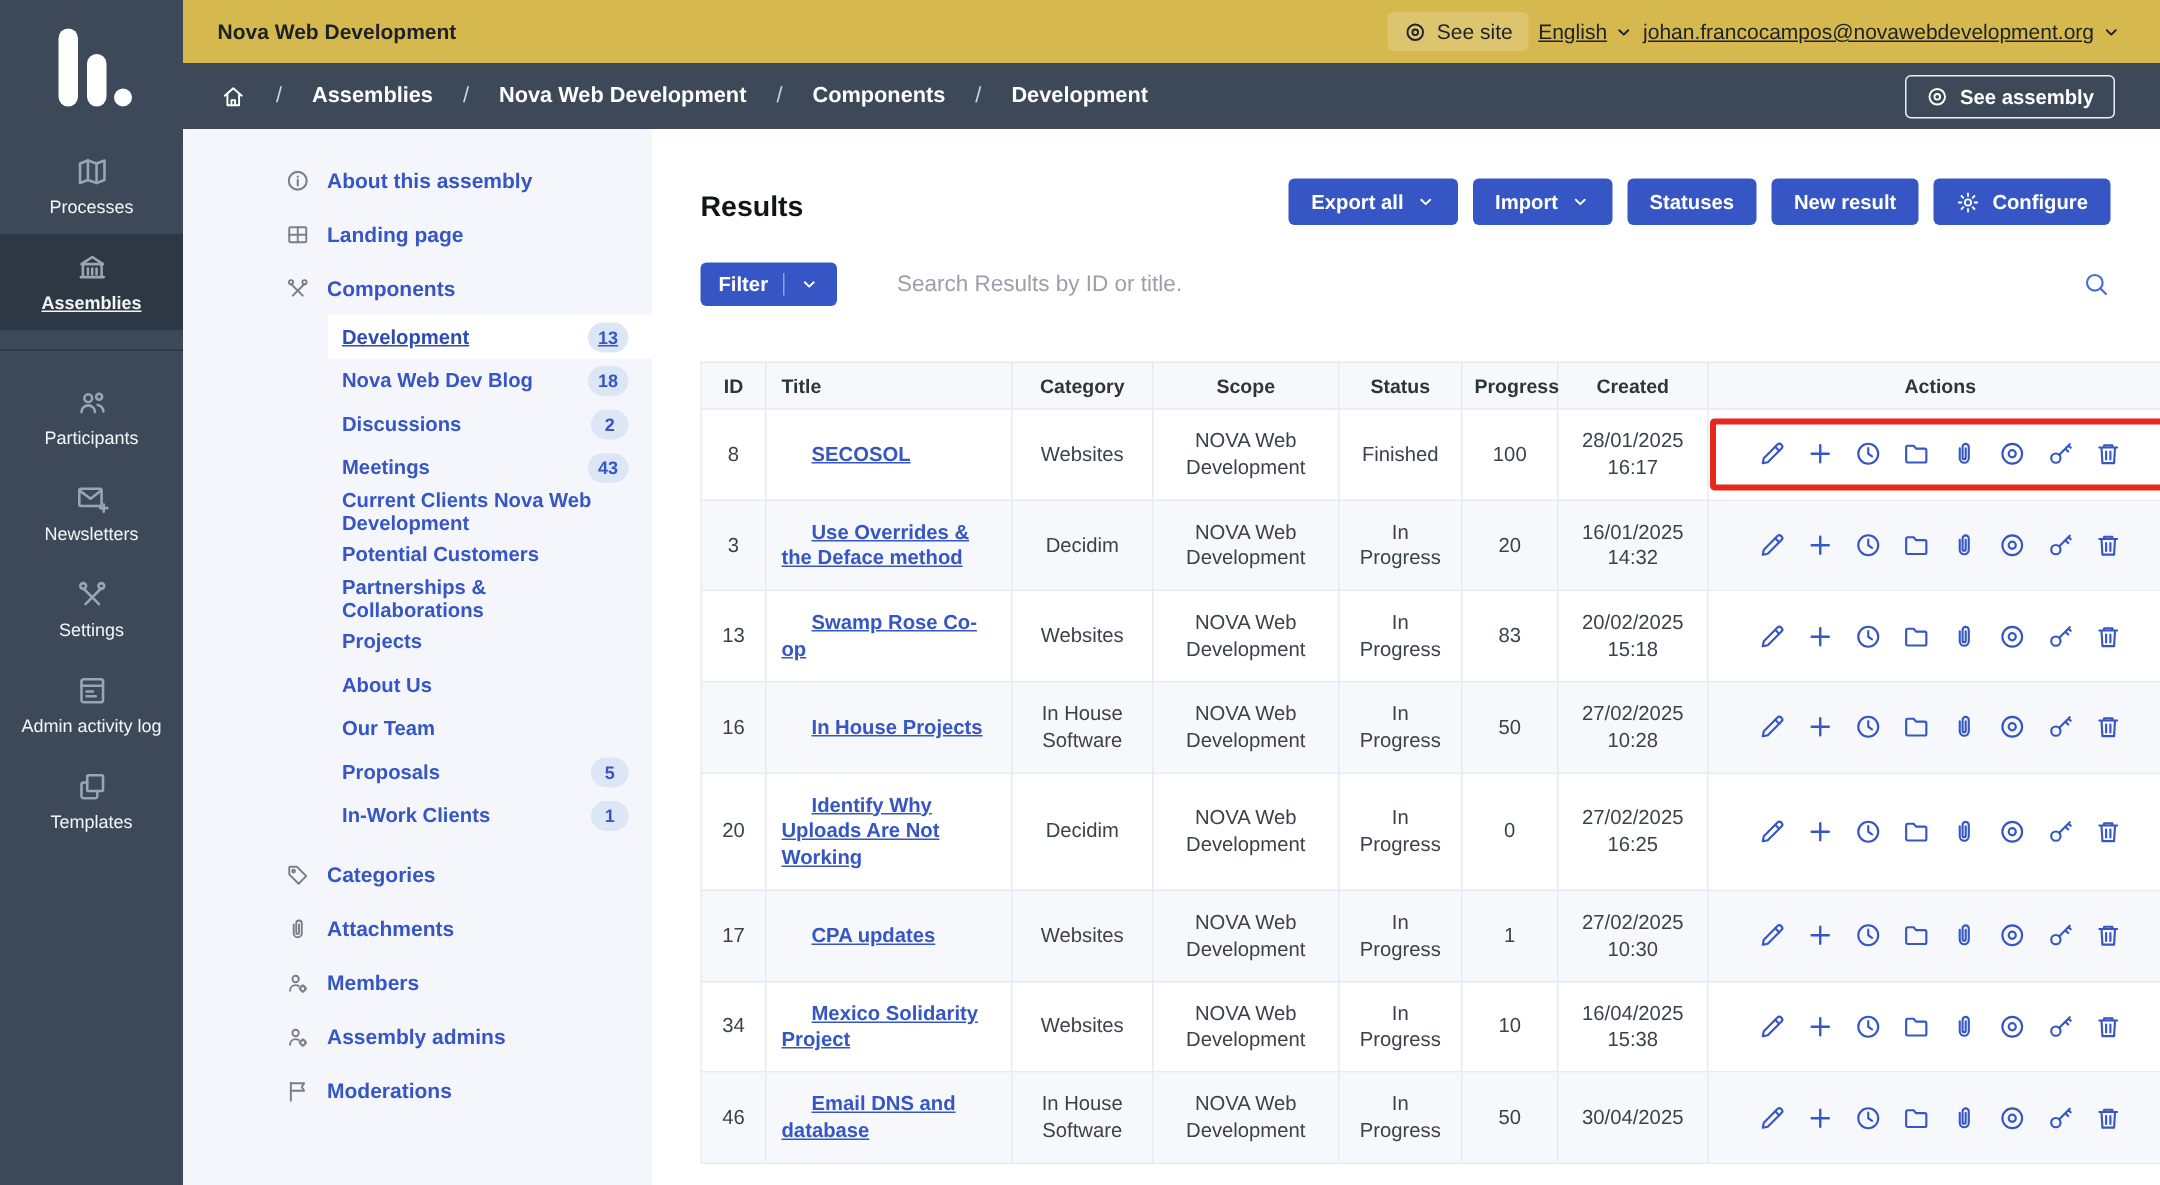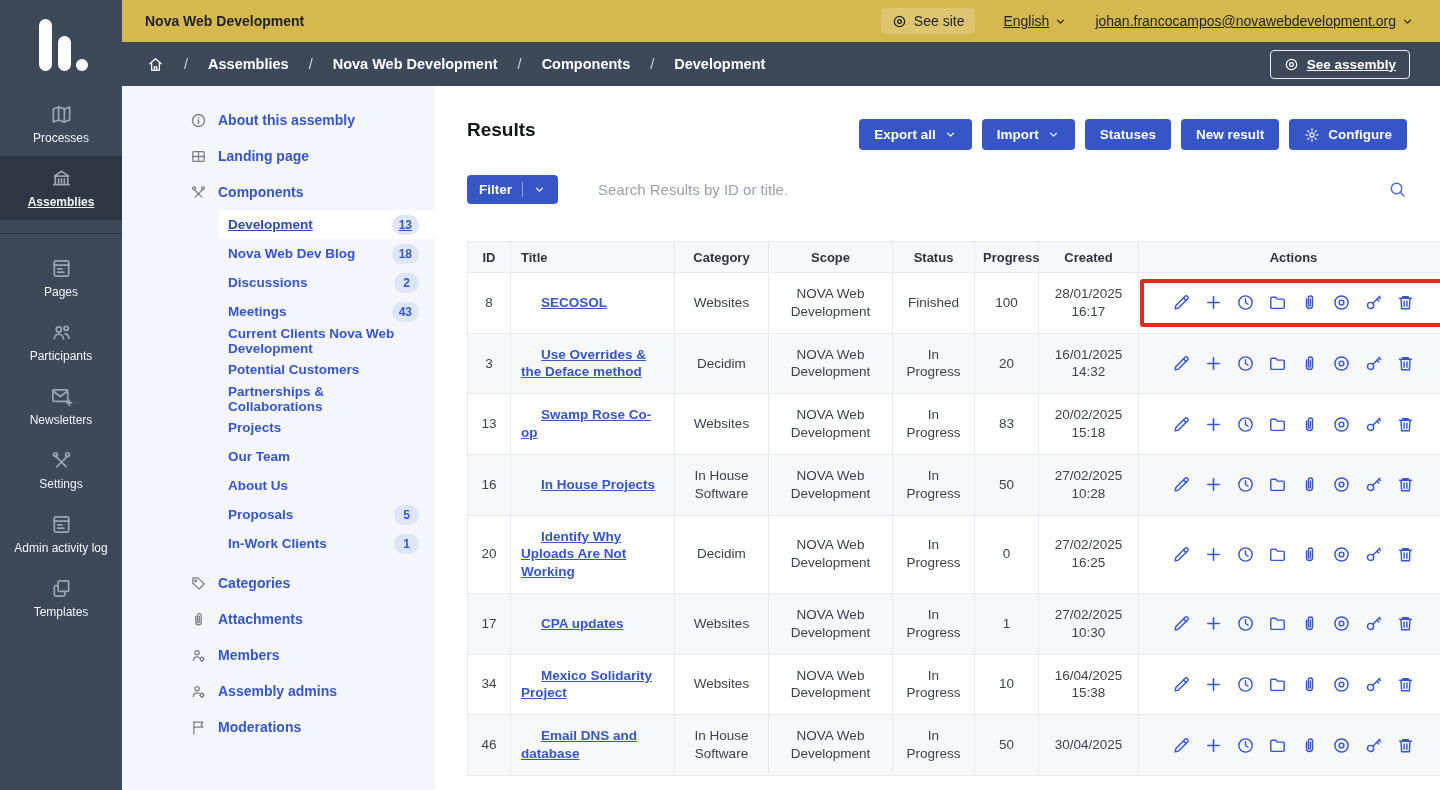--- a/index.html
+++ b/index.html
@@ -20,58 +20,58 @@
   .rail-item .ric svg { width:100%; height:100%; }
   .rail-item .rlabel { font-size:12px; white-space:nowrap; color:#f2f4f6; }
   .rail-item.active { background:#2e3general; background:#2e3845; }
   .rail-item.active .rlabel { text-decoration:underline; font-weight:bold; }
   .rail-divider { border-top:1px solid #2c3440; margin:13px 0 12px 0; }
 
   
   .topbar { position:absolute; left:115px; top:0; width:1325px; height:42px; background:#d5b94f;
     display:flex; align-items:center; padding:0 26px 0 30px; }
   .org-title { font-size:14px; font-weight:bold; color:#1e2125; }
-  .topbar-right { margin-left:auto; display:flex; align-items:center; gap:28px; }
+  .topbar-right { margin-left:auto; display:flex; align-items:center; gap:6px; }
   .see-site { display:flex; align-items:center; gap:7px; background:#ddc46e; border-radius:4px;
     padding:5px 11px; font-size:14px; color:#1e2125; cursor:pointer; }
   .see-site .tic { width:15px; height:15px; color:#1e2125; }
   .lang, .user-mail { display:flex; align-items:center; gap:5px; font-size:14px; color:#1e2125; cursor:pointer; }
   .lang .lbl, .user-mail .lbl { text-decoration:underline; }
   .tic svg { width:100%; height:100%; display:block; }
   .chev-s { width:13px; height:13px; color:#1e2125; }
 
   
   .crumbbar { position:absolute; left:115px; top:42px; width:1325px; height:44px; background:#3d4958;
     display:flex; align-items:center; padding:0 30px 0 32px; color:#fff; }
   .crumbs { display:flex; align-items:center; gap:20px; font-size:14.5px; font-weight:bold; }
   .crumb { cursor:pointer; }
   .crumb-sep { color:#cdd3da; font-weight:normal; }
   .home-ic { width:17px; height:17px; color:#fff; cursor:pointer; }
   .see-assembly { margin-left:auto; display:flex; align-items:center; gap:8px; border:1px solid #eef1f4;
-    border-radius:4px; padding:6px 13px; font-size:13.5px; font-weight:bold; color:#fff; cursor:pointer; background:transparent;text-decoration:underline; }
+    border-radius:4px; padding:6px 13px; font-size:13.5px; font-weight:bold; color:#fff; cursor:pointer; background:transparent; }
   .see-assembly .tic { width:15px; height:15px; color:#fff; }
 
   
   .sidebar2 { position:absolute; left:115px; top:86px; width:320px; height:704px; background:#f4f6fb; padding-top:16px;padding-left:48px; }
   .s-item { height:36px; display:flex; align-items:center; gap:11px; padding:0 14px 0 27px;
     font-size:14px; font-weight:bold; color:#3556c4; cursor:pointer; }
   .s-item .sic { width:17px; height:17px; color:#787f8a; flex:0 0 auto; }
   .s-item .sic svg { width:100%; height:100%; }
   .s-sub { height:29px; margin-left:56px; display:flex; align-items:center; justify-content:space-between;
     padding:0 16px 0 9px; font-size:13.5px; font-weight:bold; color:#3556c4; cursor:pointer; }
   .s-sub.selected { background:#fff; }
   .s-sub.selected .s-label { text-decoration:underline; color:#2c4bb4; }
   .s-sub.selected .badge { text-decoration:underline; }
   .badge { background:#dde6f6; color:#3556c4; font-size:12px; font-weight:bold; border-radius:999px;
     min-width:25px; height:20px; display:flex; align-items:center; justify-content:center; padding:0 7px; }
   .s-gap { height:7px; }
 
   
   .main { position:absolute; left:435px; top:86px; width:1005px; height:704px; background:#fff; padding:0 33px 0 32px; }
-  .header-row { margin-top:33px; display:flex; align-items:flex-start; justify-content:space-between;gap:12px; }
+  .header-row { margin-top:33px; display:flex; align-items:flex-end; justify-content:space-between;gap:12px; }
   .page-title { font-size:19px; font-weight:bold; color:#121417; }
   .btns { display:flex; gap:10px; }
   .btn { display:flex; align-items:center; gap:8px; background:#3556c4; color:#fff; border:none;
     font-family:inherit; font-size:13.5px; font-weight:bold; padding:8px 15px; border-radius:4px; cursor:pointer; height:31px; }
   .btn .bic { width:13px; height:13px; color:#fff; }
   .btn .bic svg { width:100%; height:100%; display:block; }
   .btn .gic { width:16px; height:16px; }
 
   .filter-row { margin-top:25px; display:flex; align-items:center; }
   .filter-btn { display:flex; align-items:center; background:#3556c4; color:#fff; border:none; border-radius:4px;
@@ -125,27 +125,20 @@
         <span class="rlabel">Processes</span>
       </div>
       <div class="rail-item active">
         <span class="ric"><svg viewBox="0 0 24 24" fill="none" stroke="currentColor" stroke-width="1.8" stroke-linecap="round" stroke-linejoin="round">
             <path d="M4.5 9.5L12 4.5l7.5 5z"></path>
             <path d="M5.5 9.5v9M18.5 9.5v9M9 12.5v4M12 12.5v4M15 12.5v4M4 18.5h16"></path>
           </svg></span>
         <span class="rlabel">Assemblies</span>
       </div>
       <div class="rail-divider"></div>
-      <div class="rail-item">
-        <span class="ric"><svg viewBox="0 0 24 24" fill="none" stroke="currentColor" stroke-width="1.8" stroke-linecap="round" stroke-linejoin="round">
-            <rect x="4.5" y="4" width="15" height="16" rx="1.5"></rect>
-            <path d="M4.5 8.5h15M8 12.5h4.5M8 15.8h6.5"></path>
-          </svg></span>
-        <span class="rlabel">Pages</span>
-      </div>
       <div class="rail-item">
         <span class="ric"><svg viewBox="0 0 24 24" fill="none" stroke="currentColor" stroke-width="1.8" stroke-linecap="round" stroke-linejoin="round">
             <circle cx="9.2" cy="8.8" r="2.7"></circle>
             <path d="M4.5 18.5c0-2.6 2.1-4.7 4.7-4.7s4.7 2.1 4.7 4.7"></path>
             <circle cx="16.8" cy="7.8" r="2.1"></circle>
             <path d="M15.8 13.5c2.3.4 3.9 2.3 3.9 4.6"></path>
           </svg></span>
         <span class="rlabel">Participants</span>
       </div>
       <div class="rail-item">
@@ -290,24 +283,24 @@
     <div class="s-sub">
       <span class="s-label">Potential Customers</span>
     </div>
     <div class="s-sub">
       <span class="s-label">Partnerships &amp; Collaborations</span>
     </div>
     <div class="s-sub">
       <span class="s-label">Projects</span>
     </div>
     <div class="s-sub">
+      <span class="s-label">About Us</span>
+    </div>
+    <div class="s-sub">
       <span class="s-label">Our Team</span>
-    </div>
-    <div class="s-sub">
-      <span class="s-label">About Us</span>
     </div>
     <div class="s-sub">
       <span class="s-label">Proposals</span>
       <span class="badge">5</span>
     </div>
     <div class="s-sub">
       <span class="s-label">In-Work Clients</span>
       <span class="badge">1</span>
     </div>
     <div class="s-gap"></div>

